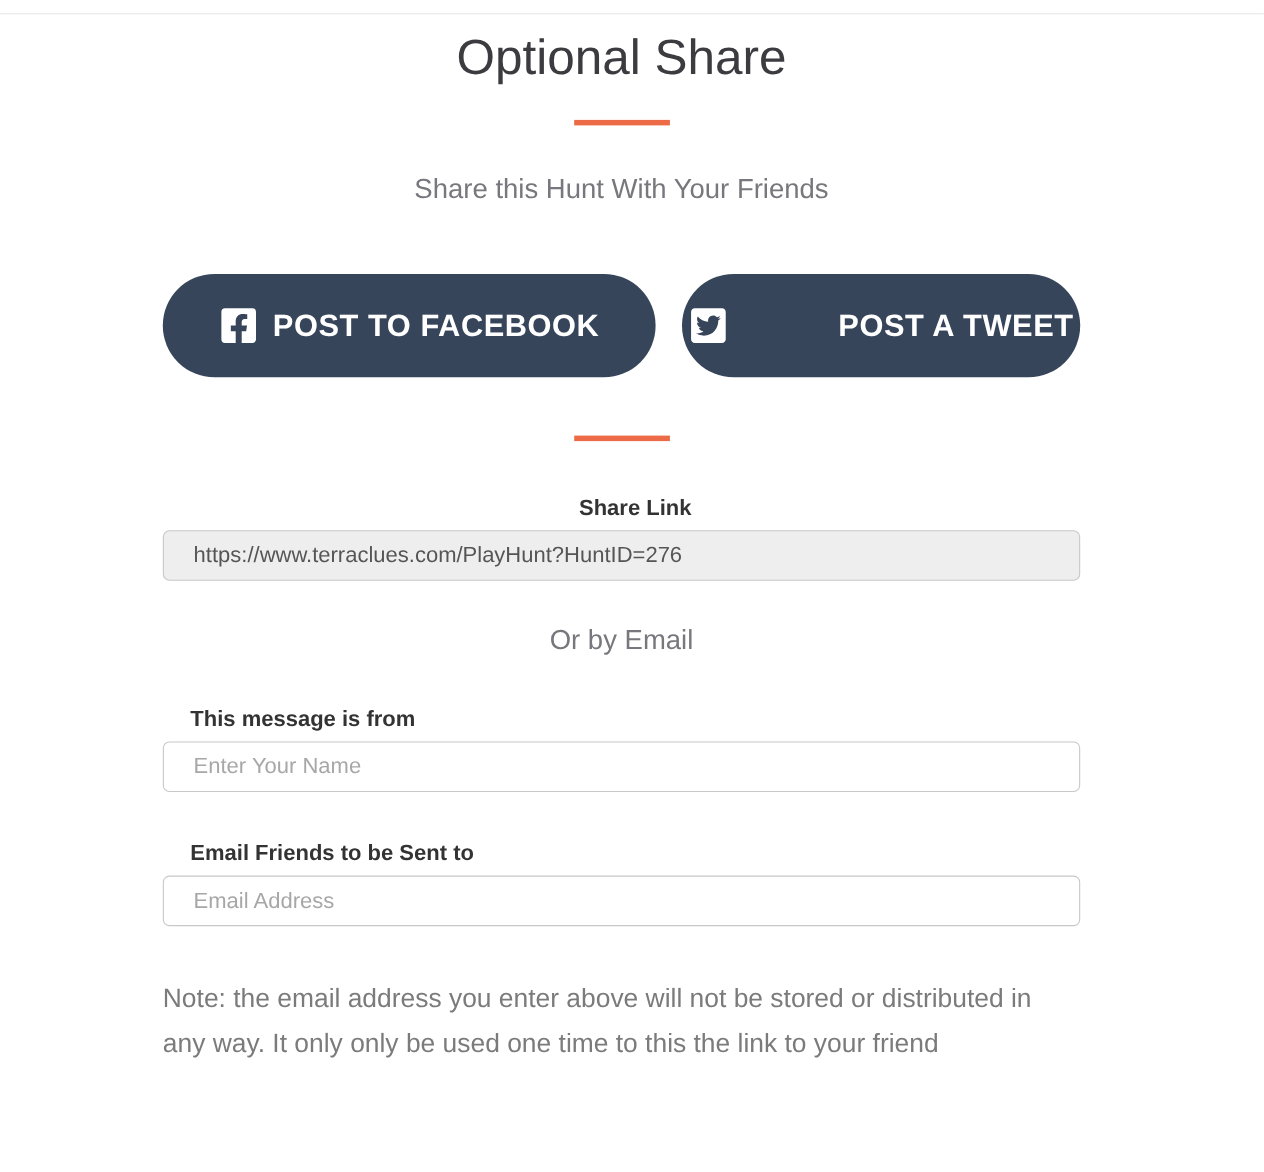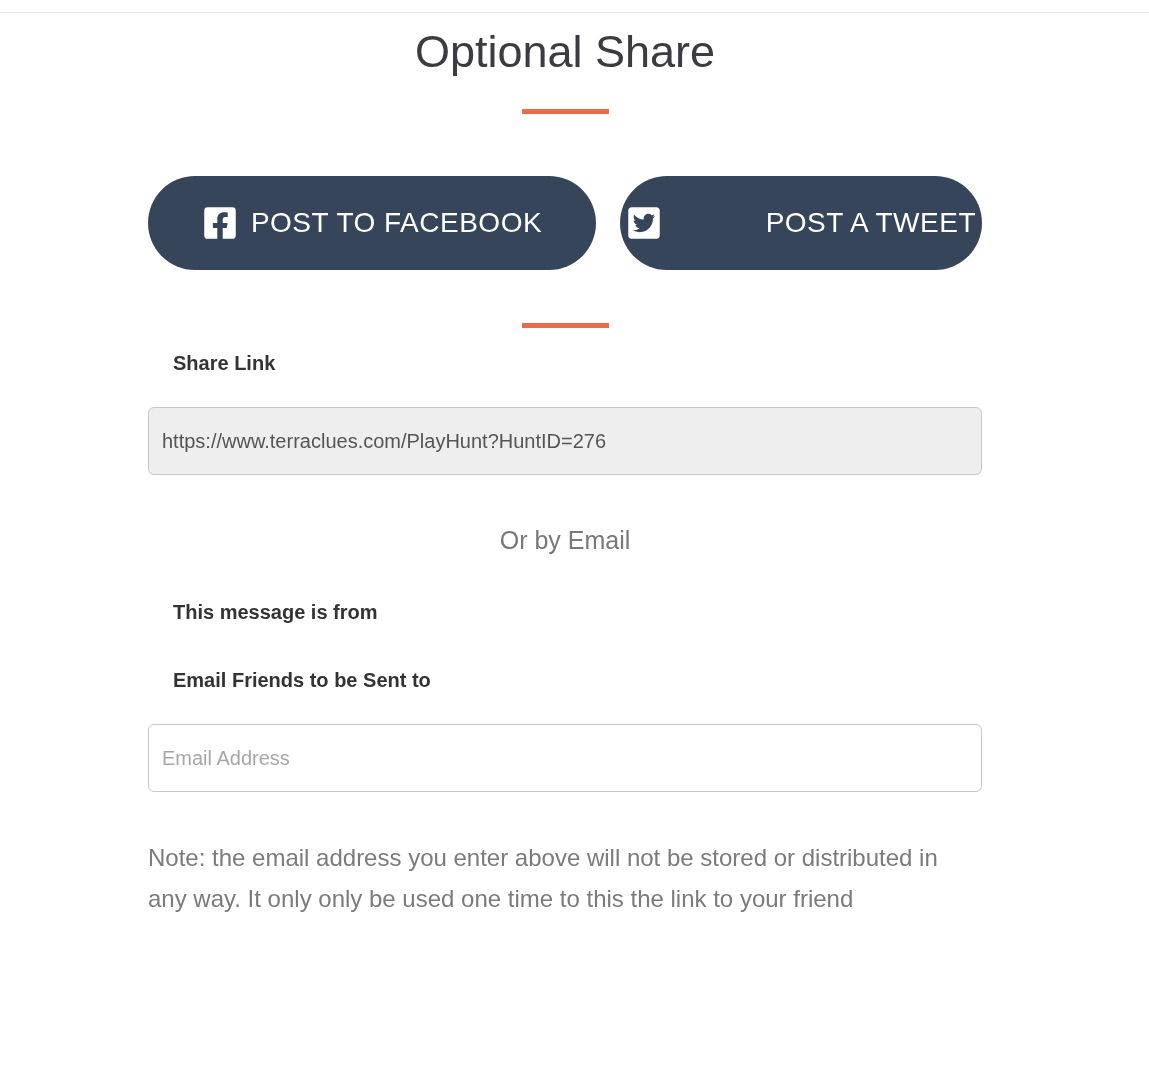--- a/index.html
+++ b/index.html
@@ -56,21 +56,21 @@
     border: none;
     border-radius: 47px;
     background: #36455a;
     color: #ffffff;
     display: inline-flex;
     align-items: center;
     justify-content: center;
     gap: 13px;
     font-family: "Liberation Sans", "DejaVu Sans", sans-serif;
     font-size: 28px;
-    font-weight: 400;
+    font-weight: 700;
     letter-spacing: 0.5px;
     cursor: pointer;
   }
   .social-btn.facebook { width: 448px; }
   .social-btn.twitter  { width: 362px; justify-content: space-between; }
   .btn-icon {
     display: inline-flex;
     align-items: center;
     justify-content: center;
   }
@@ -78,47 +78,47 @@
     width: 36px;
     height: 36px;
     display: block;
   }
   .field-label {
     margin: 0 0 0 25px;
     font-size: 20px;
     font-weight: 700;
     color: #333333;
   }
-  .field-label.share { margin-top: 24px; }
+  .field-label.share { margin-top: 50px; text-align: center; }
   .field-label.from  { margin-top: 46px; }
   .field-label.to    { margin-top: 45px; }
   .text-input {
     display: block;
     width: 834px;
-    height: 68px;
-    margin-top: 32px;
-    padding: 0 13px;
+    height: 46px;
+    margin-top: 8px;
+    padding: 0 27px;
     border: 1px solid #c8c8c8;
     border-radius: 6px;
     font-family: "Liberation Sans", "DejaVu Sans", sans-serif;
     font-size: 20px;
     color: #555555;
     background: #ffffff;
     outline: none;
   }
   .text-input.readonly {
     background: #eeeeee;
     color: #555555;
   }
   .text-input::placeholder {
     color: #a7a7a7;
     opacity: 1;
   }
   .or-by-email {
-    margin-top: 51px;
+    margin-top: 40px;
     text-align: center;
     font-size: 25px;
     font-weight: 400;
     color: #77777d;
   }
   .note-text {
     margin-top: 45px;
     max-width: 820px;
     font-size: 24px;
     line-height: 41px;
@@ -129,20 +129,21 @@
 <body>
 
 <div class="top-border"></div>
 
 <div class="container">
 
   <h1 class="page-title">Optional Share</h1>
 
   <div class="accent-divider"></div>
 
+  <div class="page-subtitle">Share this Hunt With Your Friends</div>
 
   <div class="button-row">
     <button class="social-btn facebook">
       <span class="btn-icon">
         <svg viewBox="0 0 448 512" xmlns="http://www.w3.org/2000/svg">
           <path fill="#ffffff" d="M400 32H48A48 48 0 0 0 0 80v352a48 48 0 0 0 48 48h137.25V327.69h-63V256h63v-54.64c0-62.15 37-96.48 93.67-96.48 27.14 0 55.52 4.84 55.52 4.84v61h-31.27c-30.81 0-40.42 19.12-40.42 38.73V256h68.78l-11 71.69h-57.78V480H400a48 48 0 0 0 48-48V80a48 48 0 0 0-48-48z"></path>
         </svg>
       </span>
       <span>POST TO FACEBOOK</span>
     </button>
@@ -158,19 +159,20 @@
   </div>
 
   <div class="accent-divider second"></div>
 
   <div class="field-label share">Share Link</div>
   <input class="text-input readonly" type="text" readonly="" value="https://www.terraclues.com/PlayHunt?HuntID=276" style="">
 
   <div class="or-by-email">Or by Email</div>
 
   <div class="field-label from">This message is from</div>
+  <input class="text-input" type="text" placeholder="Enter Your Name" style="">
 
   <div class="field-label to">Email Friends to be Sent to</div>
   <input class="text-input" type="text" placeholder="Email Address" style="">
 
   <div class="note-text">Note: the email address you enter above will not be stored or distributed in any way. It only only be used one time to this the link to your friend</div>
 
 </div>
 
 </body></html>

